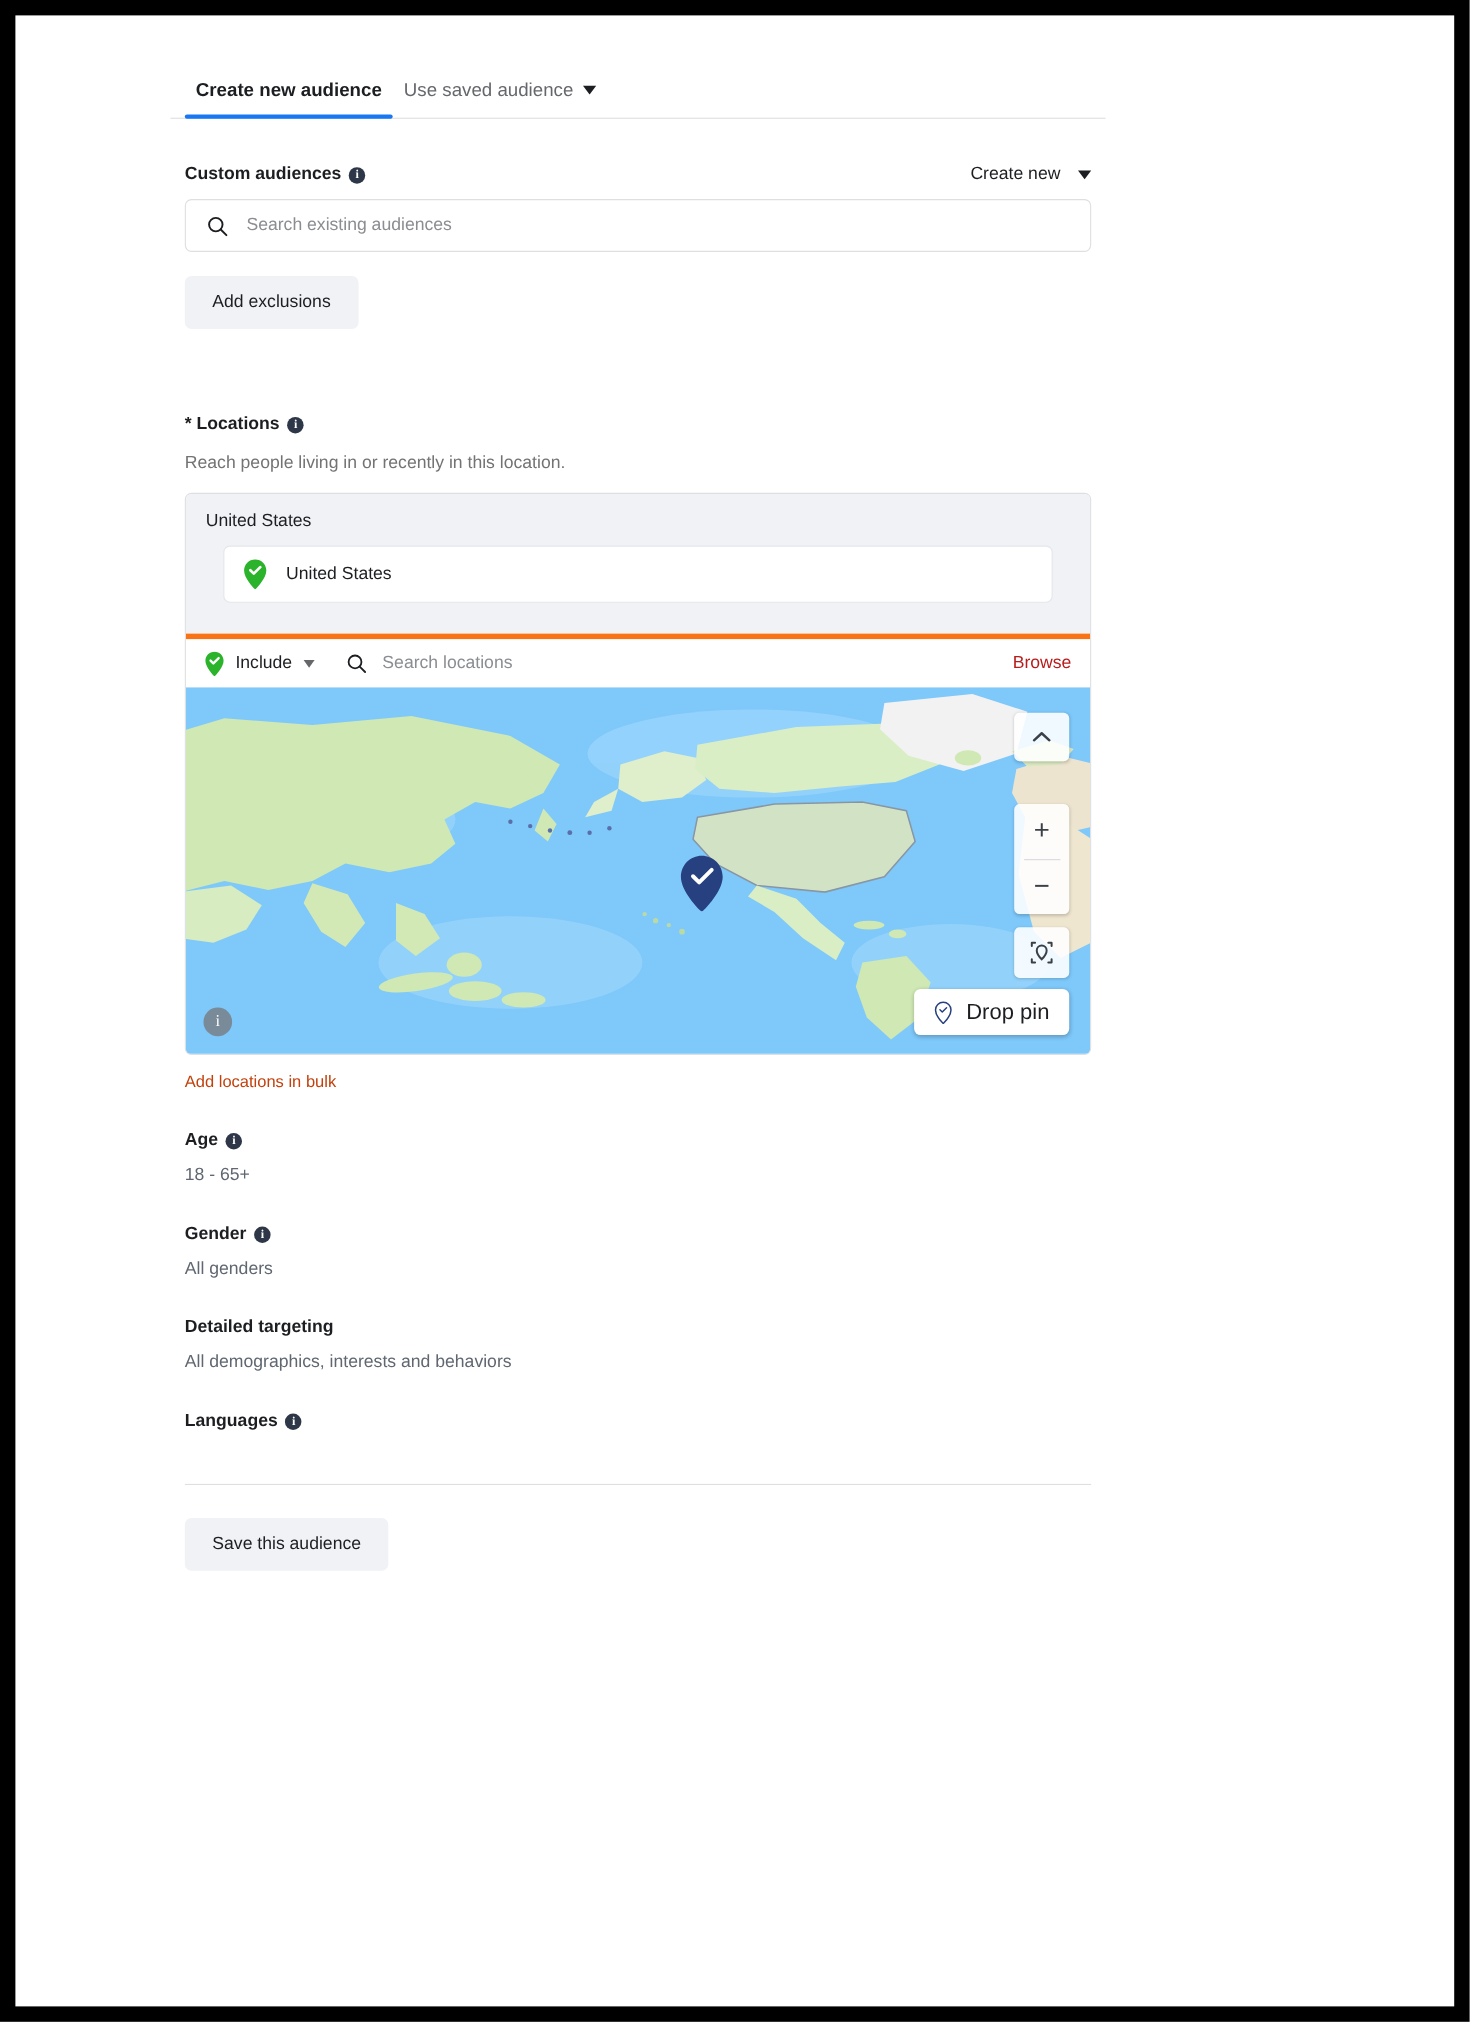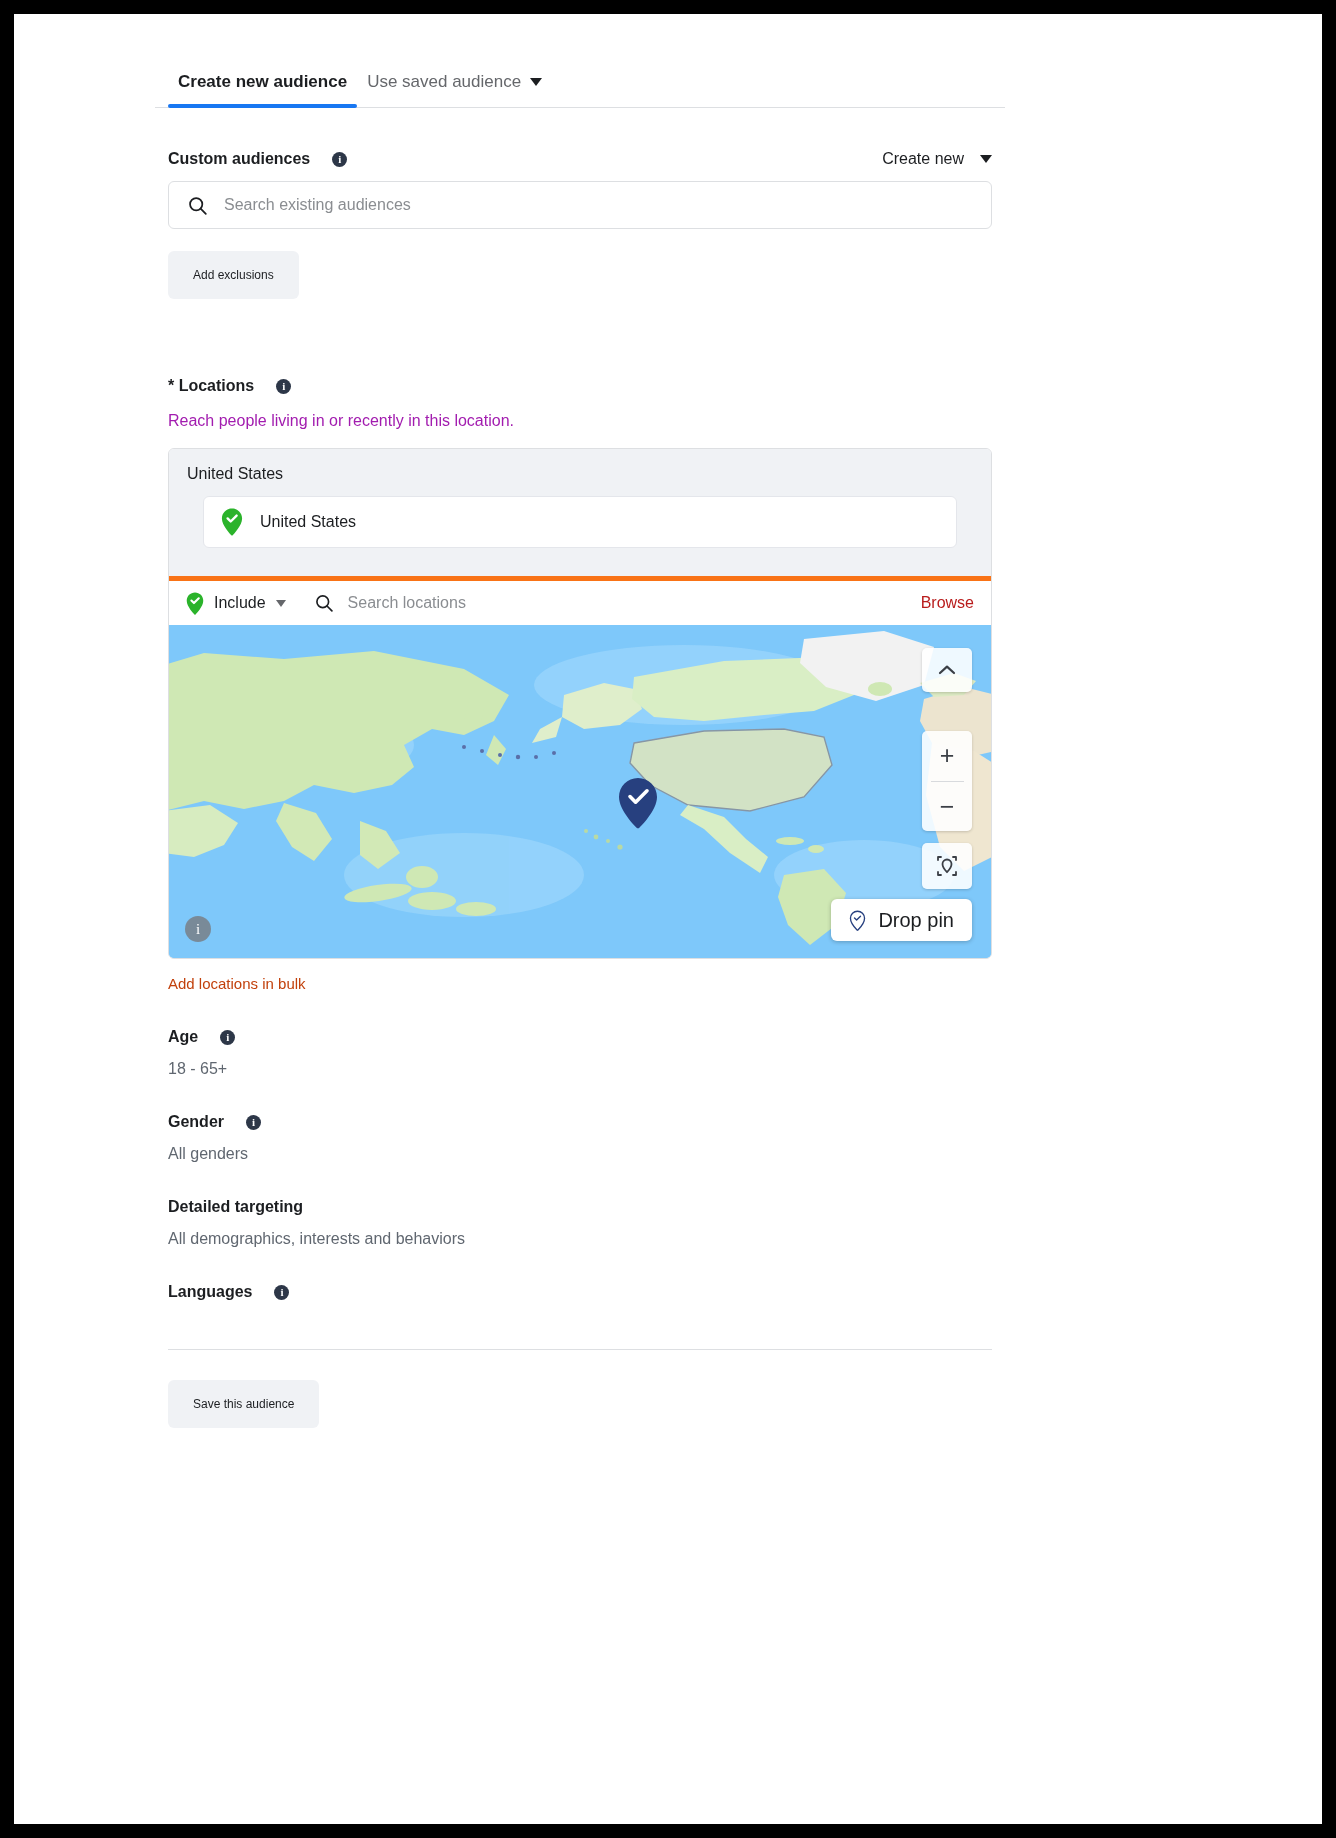--- a/index.html
+++ b/index.html
@@ -70,21 +70,21 @@
     justify-content: space-between;
     margin-top: 42px;
     padding: 0 13px;
   }
   .lbl {
     font-size: 16px;
     font-weight: bold;
     color: #1c1e21;
     display: flex;
     align-items: center;
-    gap: 22px;
+    gap: 7px;
   }
   .info {
     display: inline-flex;
     align-items: center;
     justify-content: center;
     width: 15px; height: 15px;
     border-radius: 50%;
     background: #2d3748;
     color: #ffffff;
     font-size: 11px;
@@ -125,33 +125,33 @@
   .gray-btn {
     margin: 22px 13px 0 13px;
     display: inline-flex;
     align-items: center;
     justify-content: center;
     height: 48px;
     padding: 0 25px;
     background: #f0f2f5;
     border: none;
     border-radius: 6px;
-    font-size: 12px;
+    font-size: 16px;
     color: #1c1e21;
     cursor: pointer;
     font-family: inherit;
   }
 
   
   .loc-title { margin-top: 78px; padding: 0 13px; }
   .loc-desc {
     padding: 0 13px;
     margin-top: 17px;
     font-size: 16px;
-    color: #a21caf;
+    color: #737373;
   }
   .loc-card {
     margin: 18px 13px 0 13px;
     border: 1px solid #dddfe2;
     border-radius: 6px;
     overflow: hidden;
   }
   .loc-head {
     background: #f0f2f5;
     padding: 16px 18px 12px 18px;

